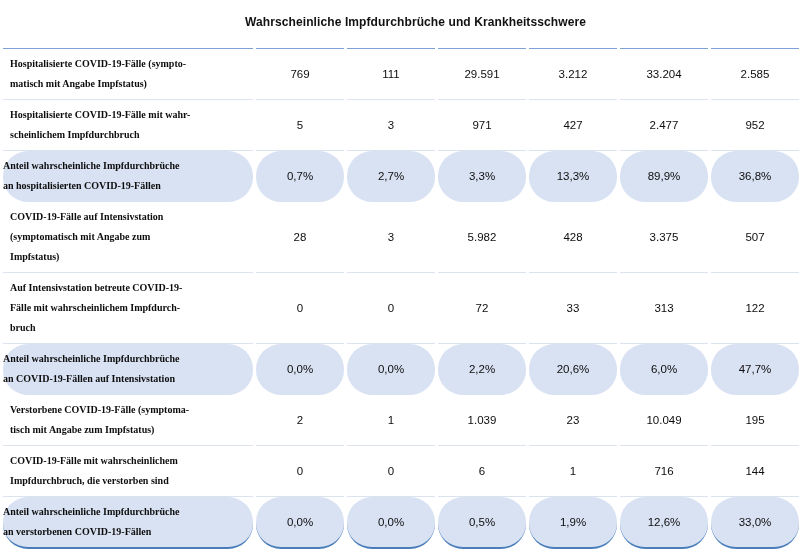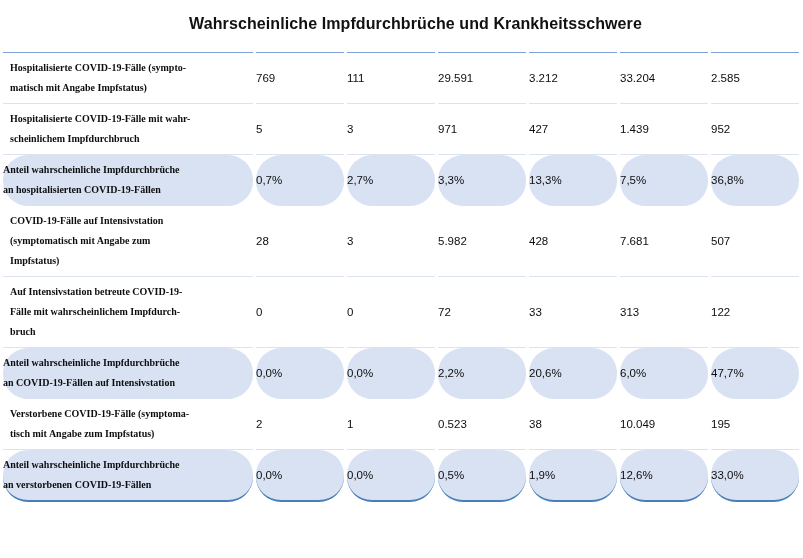--- a/index.html
+++ b/index.html
@@ -8,21 +8,21 @@
     width: 803px; height: 558px;
     background: #ffffff;
     font-family: "Liberation Sans", sans-serif;
     color: #0d0d0d;
     overflow: hidden;
   }
   .page { width: 803px; }
   .doc-title {
     text-align: center;
     font-weight: bold;
-    font-size: 16px;
+    font-size: 12px;
     letter-spacing: 0.1px;
     padding-top: 15px;
     margin-bottom: 19px;
     color: #111111;
     padding-left: 28px;
   }
   table.data-table {
     width: 802px;
     border-collapse: separate;
     border-spacing: 3px 0;
@@ -36,21 +36,21 @@
     border-bottom: 1px solid #dbe3ee;
   }
   td.label {
     font-weight: bold;
     white-space: pre-line;
     padding-left: 7px;
     padding-right: 2px;
     font-size: 10px;
     font-family: Liberation Serif, serif;
   }
-  td.val { }
+  td.val { text-align: center; }
   tr.first td { border-top: 1px solid #7da3d7; }
   tr.hl td { background: #d9e2f3; border-bottom: 1px solid #d9e2f3; border-radius: 25px; }
   tr.hl td { padding: 5px 0; }
   tr.last td { border-bottom: 2px solid #4a7ebb; }
 </style>
 </head>
 <body>
 
 <div class="page">
   <div class="doc-title">Wahrscheinliche Impfdurchbrüche und Krankheitsschwere</div>
@@ -76,42 +76,42 @@
         <td class="val">33.204</td>
         <td class="val">2.585</td>
       </tr>
       <tr>
         <td class="label">Hospitalisierte COVID-19-Fälle mit wahr-
 scheinlichem Impfdurchbruch</td>
         <td class="val">5</td>
         <td class="val">3</td>
         <td class="val">971</td>
         <td class="val">427</td>
-        <td class="val">1.439</td>
+        <td class="val">2.477</td>
         <td class="val">952</td>
       </tr>
       <tr class="hl">
         <td class="label">Anteil wahrscheinliche Impfdurchbrüche
 an hospitalisierten COVID-19-Fällen</td>
         <td class="val">0,7%</td>
         <td class="val">2,7%</td>
         <td class="val">3,3%</td>
         <td class="val">13,3%</td>
-        <td class="val">7,5%</td>
+        <td class="val">89,9%</td>
         <td class="val">36,8%</td>
       </tr>
       <tr>
         <td class="label">COVID-19-Fälle auf Intensivstation
 (symptomatisch mit Angabe zum
 Impfstatus)</td>
         <td class="val">28</td>
         <td class="val">3</td>
         <td class="val">5.982</td>
         <td class="val">428</td>
-        <td class="val">7.681</td>
+        <td class="val">3.375</td>
         <td class="val">507</td>
       </tr>
       <tr>
         <td class="label">Auf Intensivstation betreute COVID-19-
 Fälle mit wahrscheinlichem Impfdurch-
 bruch</td>
         <td class="val">0</td>
         <td class="val">0</td>
         <td class="val">72</td>
         <td class="val">33</td>
@@ -126,24 +126,34 @@
         <td class="val">2,2%</td>
         <td class="val">20,6%</td>
         <td class="val">6,0%</td>
         <td class="val">47,7%</td>
       </tr>
       <tr>
         <td class="label">Verstorbene COVID-19-Fälle (symptoma-
 tisch mit Angabe zum Impfstatus)</td>
         <td class="val">2</td>
         <td class="val">1</td>
-        <td class="val">0.523</td>
-        <td class="val">38</td>
+        <td class="val">1.039</td>
+        <td class="val">23</td>
         <td class="val">10.049</td>
         <td class="val">195</td>
+      </tr>
+      <tr>
+        <td class="label">COVID-19-Fälle mit wahrscheinlichem
+Impfdurchbruch, die verstorben sind</td>
+        <td class="val">0</td>
+        <td class="val">0</td>
+        <td class="val">6</td>
+        <td class="val">1</td>
+        <td class="val">716</td>
+        <td class="val">144</td>
       </tr>
       <tr class="hl last">
         <td class="label">Anteil wahrscheinliche Impfdurchbrüche
 an verstorbenen COVID-19-Fällen</td>
         <td class="val">0,0%</td>
         <td class="val">0,0%</td>
         <td class="val">0,5%</td>
         <td class="val">1,9%</td>
         <td class="val">12,6%</td>
         <td class="val">33,0%</td>

